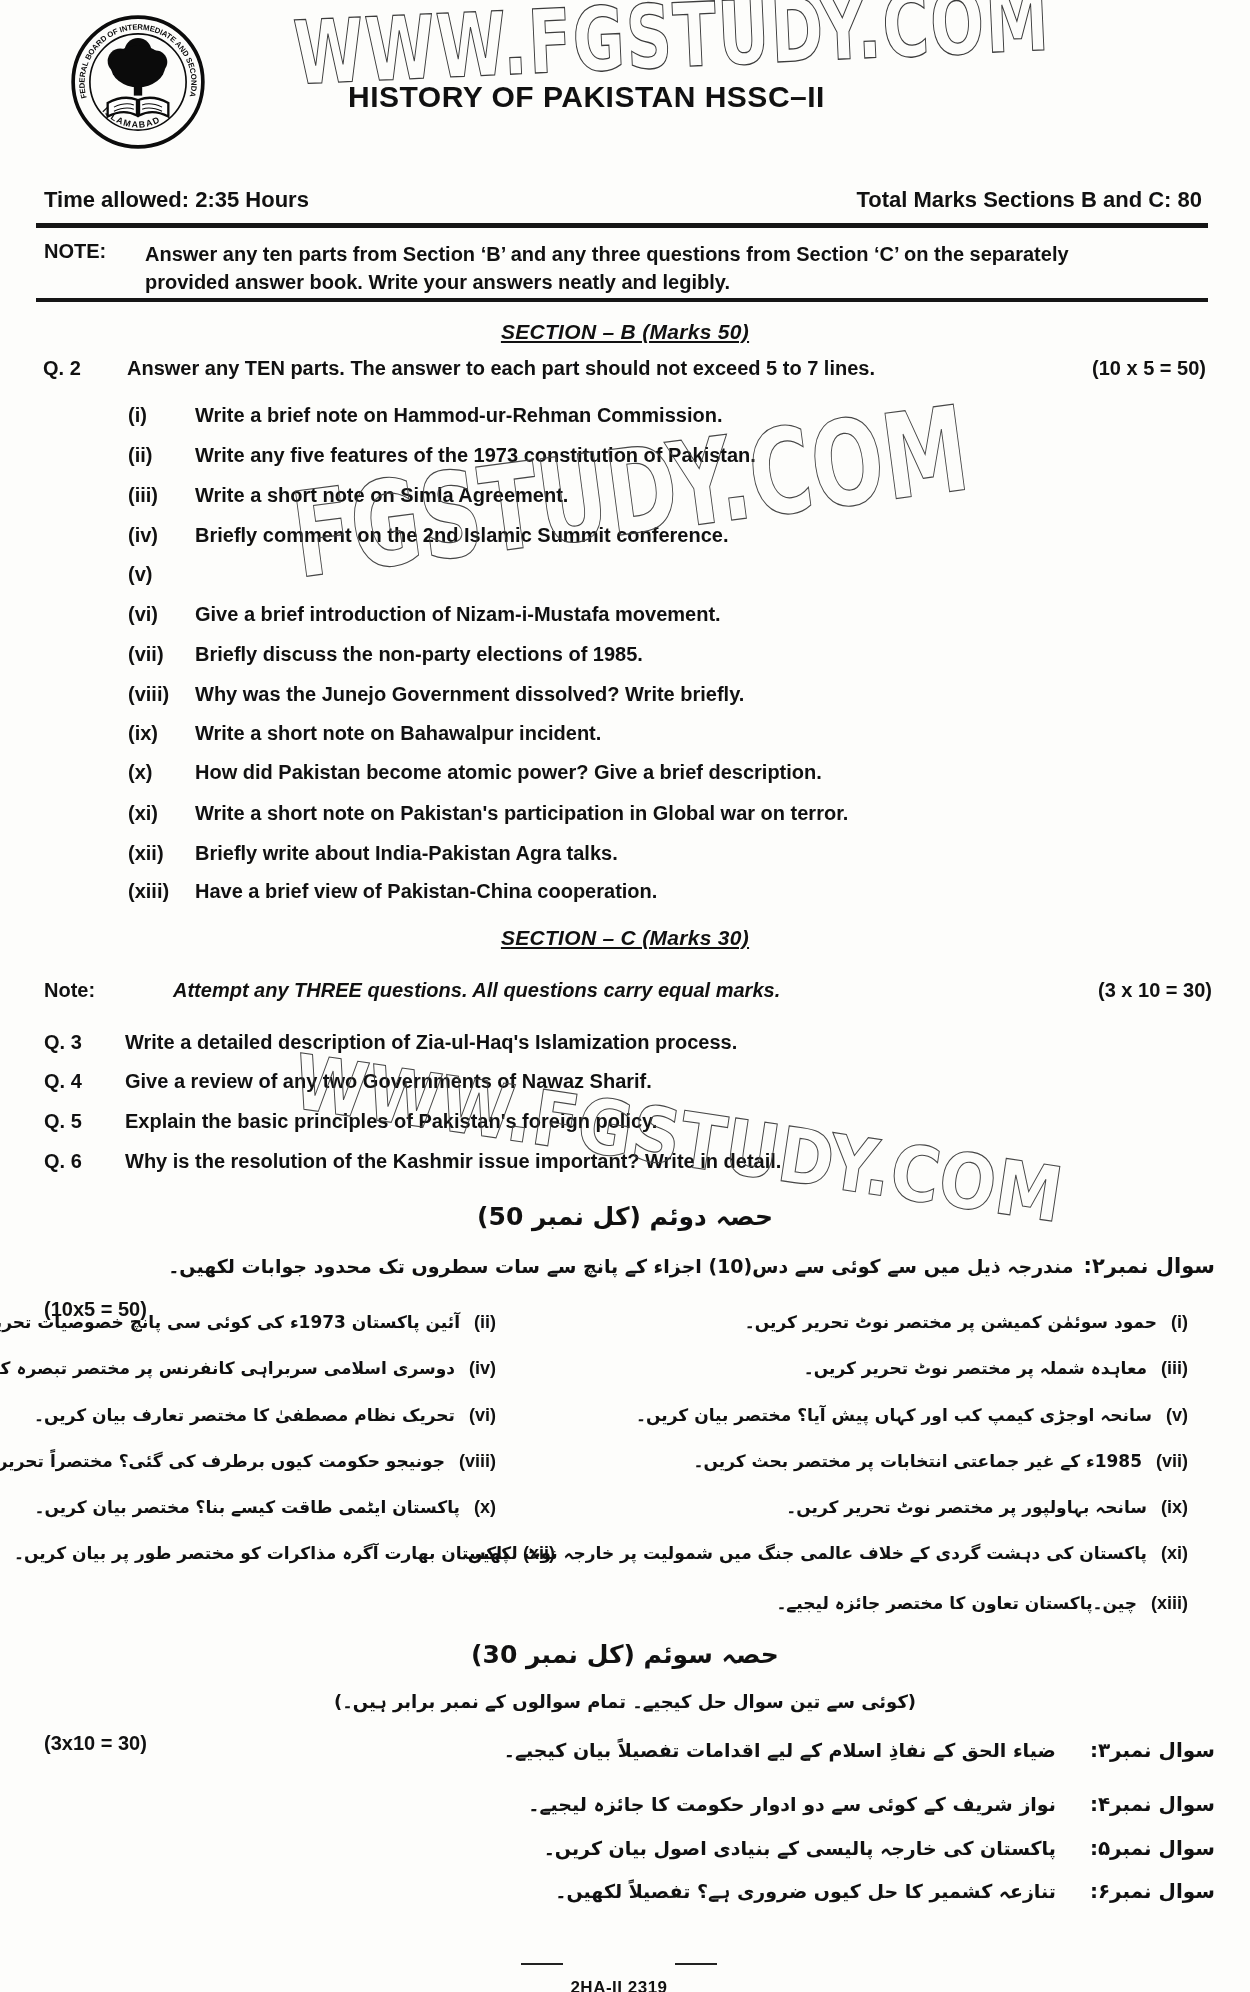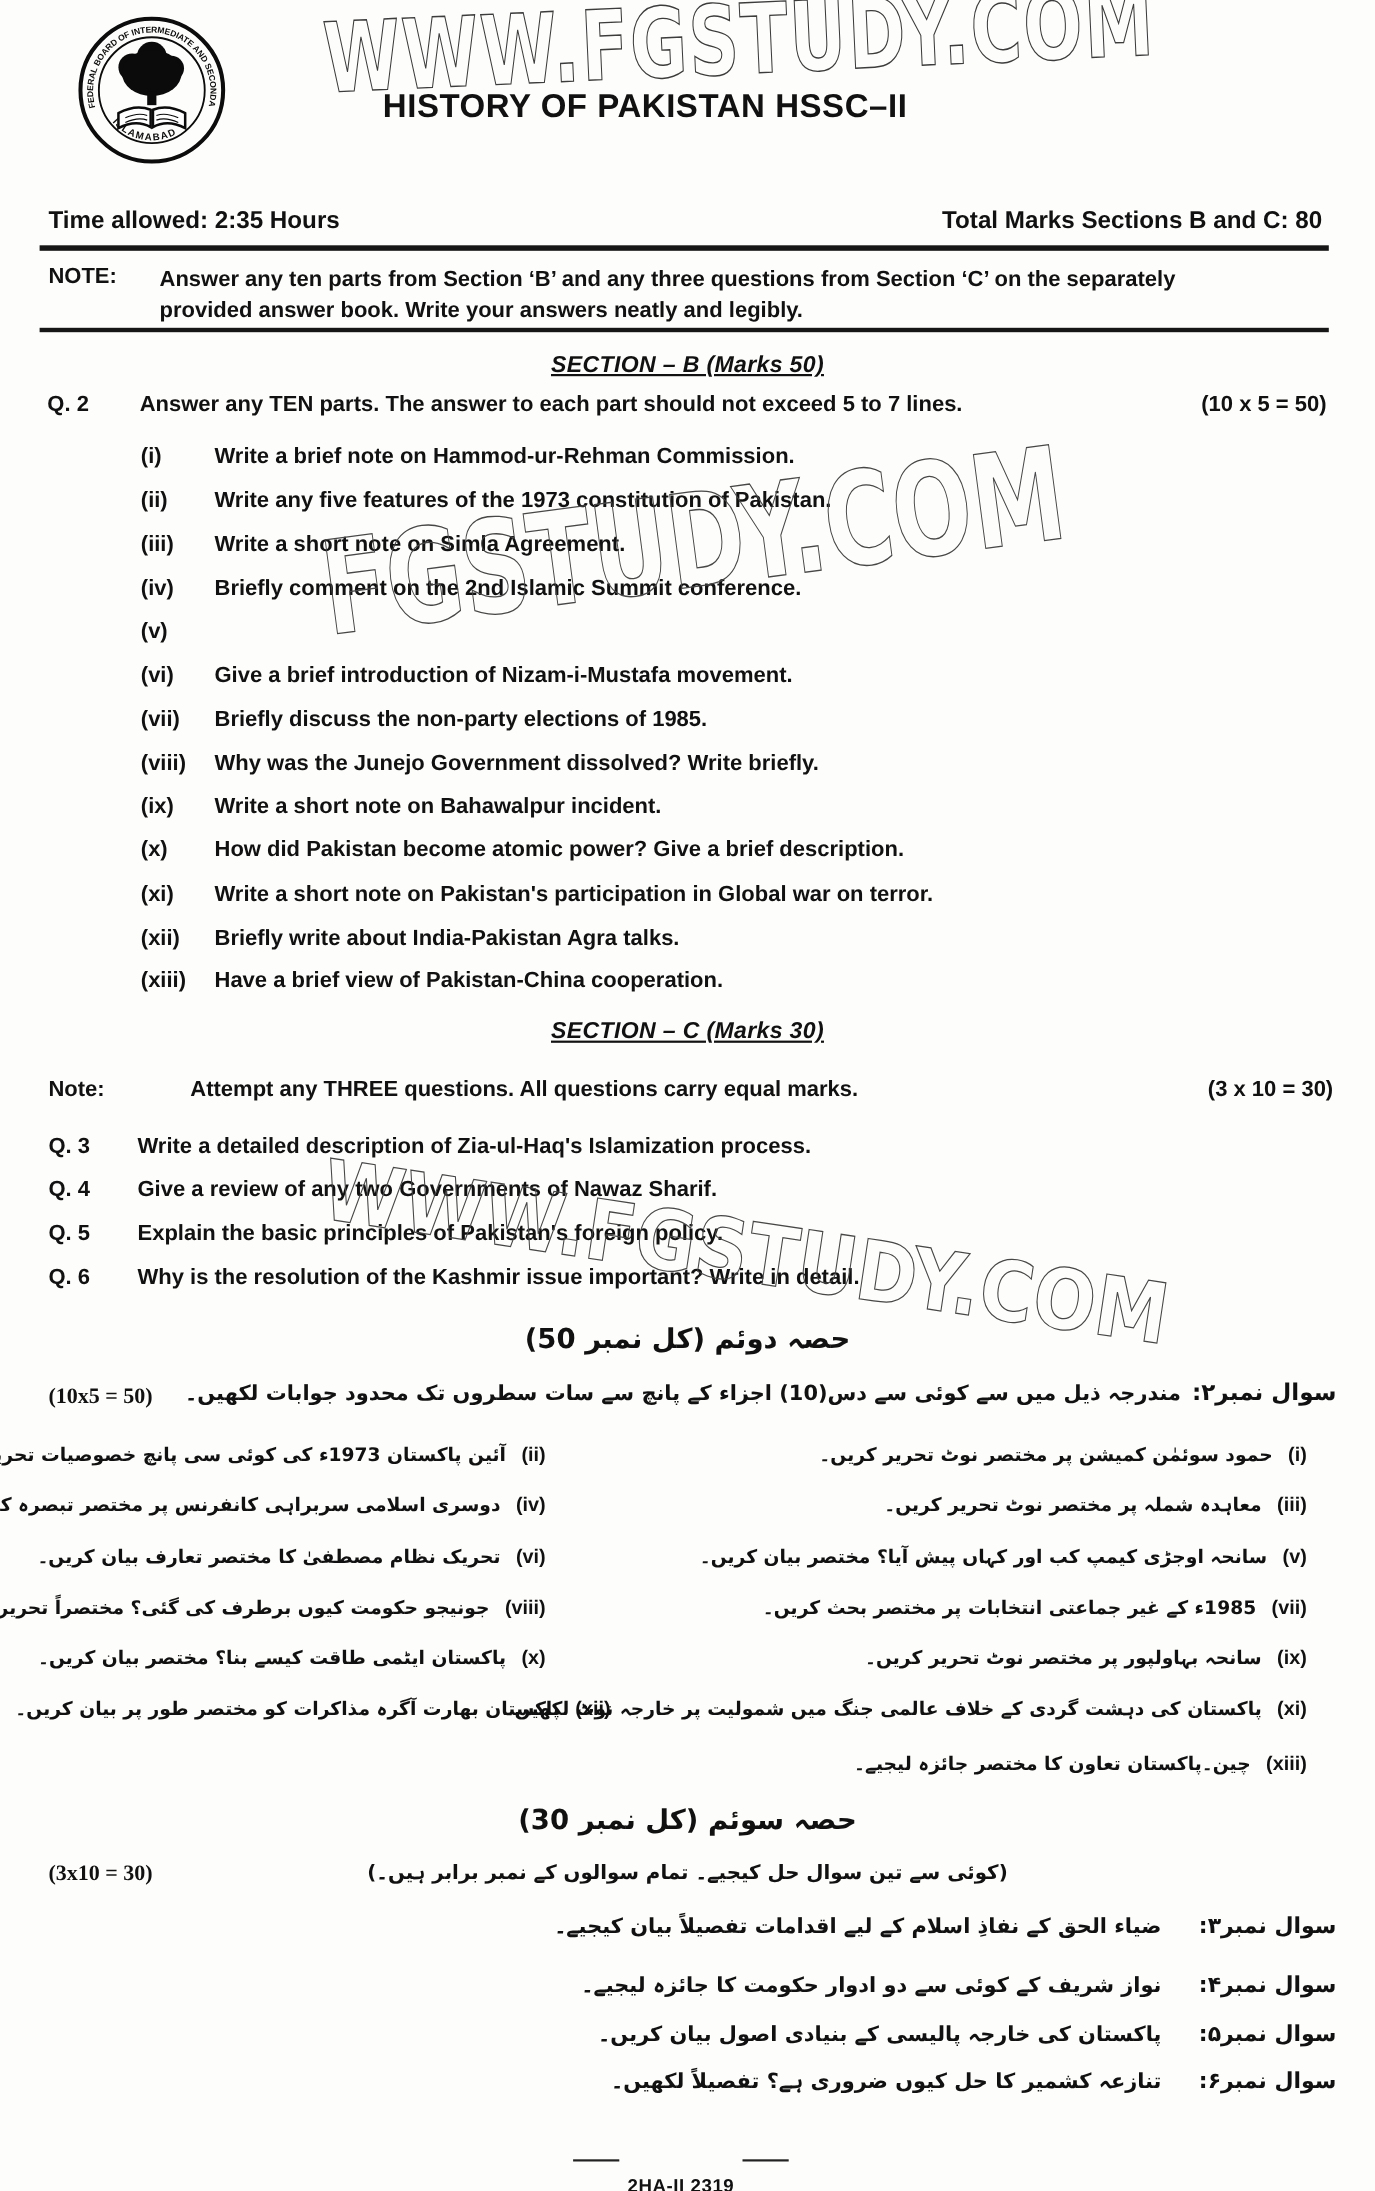--- a/index.html
+++ b/index.html
@@ -38,29 +38,29 @@
   .qrow{position:absolute;left:0;width:100%;height:26px;font-size:20px;font-weight:700;white-space:nowrap;}
   .qlabel{position:absolute;left:44px;}
   .qtext{position:absolute;left:125px;}
   .qmarks{position:absolute;right:44px;}
   #q2-row .qlabel{left:43px;}
   #q2-row .qtext{left:127px;}
   .eitem{position:absolute;left:0;width:100%;height:25px;font-size:20px;font-weight:700;white-space:nowrap;}
   .enum{position:absolute;left:128px;}
   .etxt{position:absolute;left:195px;}
   #note-c-row{top:979px;}
-  #note-c-row .qtext{left:173px;}
+  #note-c-row .qtext{left:173px;font-style:italic;}
   #note-c-row .qmarks{right:38px;}
   
   .urdu{font-family:"DejaVu Sans",sans-serif;}
   .u-head{position:absolute;left:0;width:100%;text-align:center;font-weight:700;font-size:25px;direction:rtl;}
   .u-row{position:absolute;display:flex;flex-direction:row-reverse;align-items:baseline;white-space:nowrap;}
   .u-qlabel{font-weight:700;font-size:20px;direction:rtl;}
   .u-qtext{font-weight:700;font-size:19px;direction:rtl;}
-  .u-marks{position:absolute;left:44px;font-size:20px;font-weight:700;font-family:Liberation Serif, serif;}
+  .u-marks{position:absolute;left:44px;font-size:20px;font-weight:700;font-family:Liberation Sans, sans-serif;margin-top:40px;}
   .uitem{position:absolute;display:flex;flex-direction:row-reverse;align-items:baseline;gap:14px;white-space:nowrap;}
   .unum{font-weight:700;font-size:18px;font-family:"Liberation Sans",sans-serif;}
   .utxt{direction:rtl;font-size:17px;font-weight:700;}
   #u-intro{top:1254px;right:35px;gap:10px;}
   #u-intro .u-qlabel{font-size:21px;}
   .u-q{right:35px;gap:34px;}
   .u-instruction{position:absolute;left:0;width:100%;text-align:center;font-weight:700;font-size:18px;direction:rtl;}
   
   #footer{position:absolute;left:0;top:1930px;width:100%;display:flex;justify-content:center;align-items:center;gap:7px;transform:translateX(-6px);}
   .f-dash{width:42px;height:2px;background:#222;}

